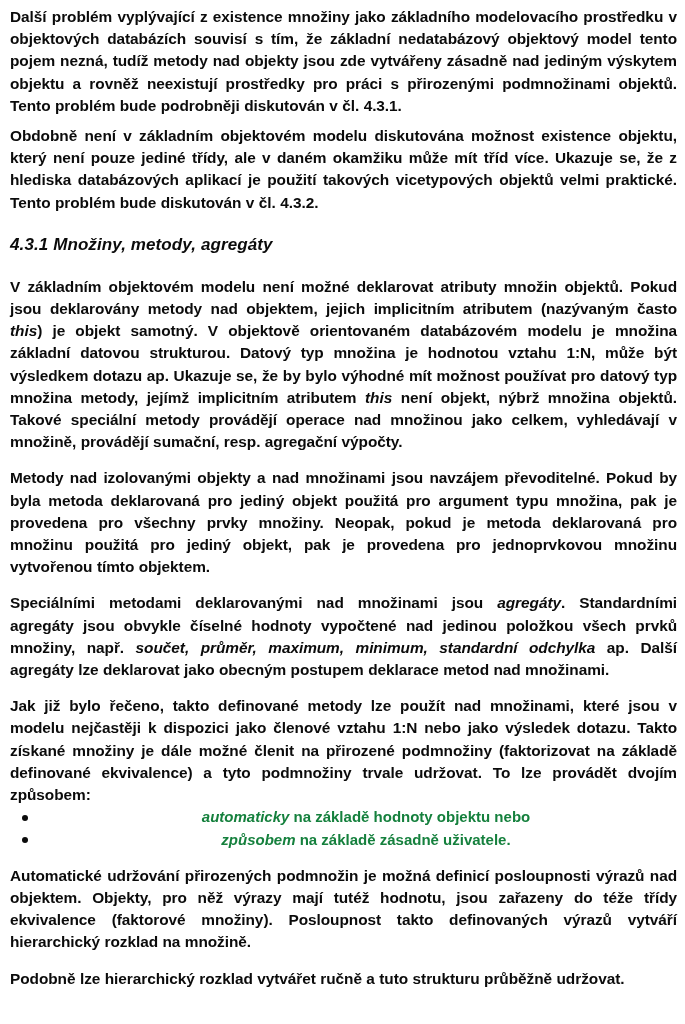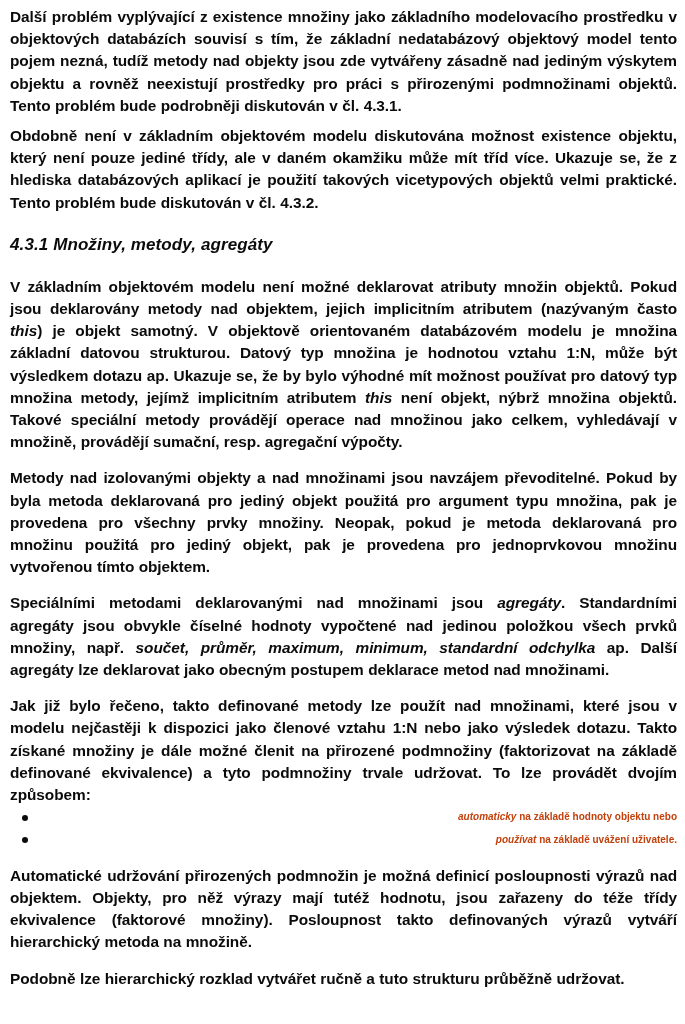--- a/index.html
+++ b/index.html
@@ -55,25 +55,25 @@
   }
 
   .bullet-list {
     list-style: none;
     margin: 0;
     padding: 0;
   }
   .bullet-item {
     position: relative;
     padding-left: 45px;
-    font-size: 10px;
+    font-size: 15px;
     line-height: 22.2px;
     font-weight: 600;
-    color: #c2410c;
-    text-align: right;
+    color: #15803d;
+    text-align: center;
   }
   .bullet-item .dot {
     position: absolute;
     left: 12px;
     top: 8.5px;
     width: 6px;
     height: 6px;
     background: #0b0b0b;
     border-radius: 50%;
     display: block;
@@ -111,24 +111,24 @@
   <div class="gap-md"></div>
 
   <p class="para"><span>Speciálními metodami deklarovanými nad množinami jsou </span><em class="it">agregáty</em><span>. Standardními agregáty jsou obvykle číselné hodnoty vypočtené nad jedinou položkou všech prvků množiny, např. </span><em class="it">součet, průměr, maximum, minimum, standardní odchylka</em><span> ap. Další agregáty lze deklarovat jako obecným postupem deklarace metod nad množinami.</span></p>
 
   <div class="gap-md"></div>
 
   <p class="para">Jak již bylo řečeno, takto definované metody lze použít nad množinami, které jsou v modelu nejčastěji k dispozici jako členové vztahu 1:N nebo jako výsledek dotazu. Takto získané množiny je dále možné členit na přirozené podmnožiny (faktorizovat na základě definované ekvivalence) a tyto podmnožiny trvale udržovat. To lze provádět dvojím způsobem:</p>
 
   <ul class="bullet-list">
       <li class="bullet-item"><span class="dot"></span><span><em class="it">automaticky</em><span> na základě hodnoty objektu nebo</span></span></li>
-      <li class="bullet-item"><span class="dot"></span><span><em class="it">používat</em><span> na základě uvážení uživatele.</span></span></li>
+      <li class="bullet-item"><span class="dot"></span><span><em class="it">způsobem</em><span> na základě zásadně uživatele.</span></span></li>
     </ul>
 
   <div class="gap-md"></div>
 
-  <p class="para">Automatické udržování přirozených podmnožin je možná definicí posloupnosti výrazů nad objektem. Objekty, pro něž výrazy mají tutéž hodnotu, jsou zařazeny do téže třídy ekvivalence (faktorové množiny). Posloupnost takto definovaných výrazů vytváří hierarchický metoda na množině.</p>
+  <p class="para">Automatické udržování přirozených podmnožin je možná definicí posloupnosti výrazů nad objektem. Objekty, pro něž výrazy mají tutéž hodnotu, jsou zařazeny do téže třídy ekvivalence (faktorové množiny). Posloupnost takto definovaných výrazů vytváří hierarchický rozklad na množině.</p>
 
   <div class="gap-md"></div>
 
   <p class="para">Podobně lze hierarchický rozklad vytvářet ručně a tuto strukturu průběžně udržovat.</p>
 
 </div>
 
 </body></html>

